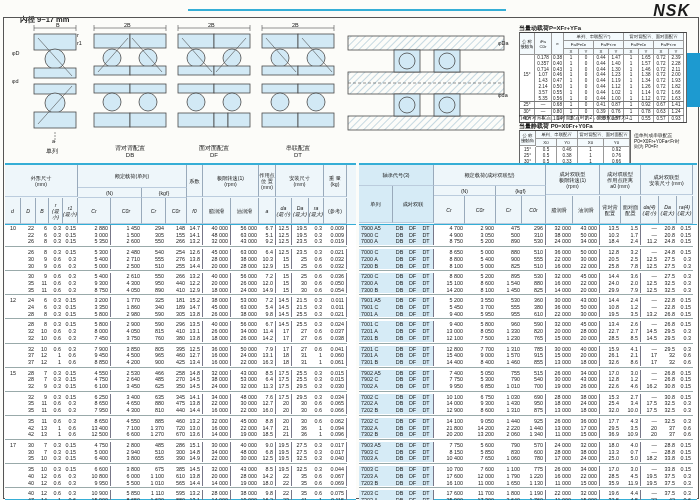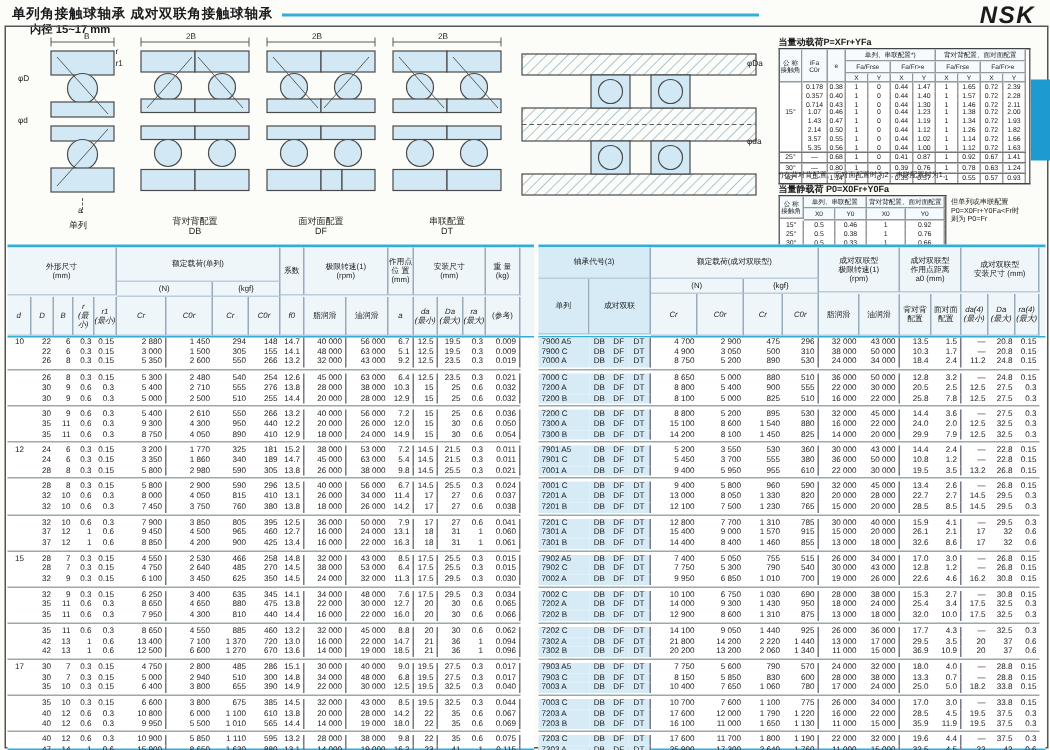--- a/index.html
+++ b/index.html
@@ -35,22 +35,21 @@
   .br{border-right:.5px solid #778}
   .des{background:#d6ebf6}
   .gsep{grid-column:1/-1;height:2px;border-top:.6px solid #9aa;margin-top:1px}
   svg .f{fill:#d2e9f5;stroke:#4a4a4a;stroke-width:.8}
   svg .ln{stroke:#4a4a4a;stroke-width:.6;fill:none}
 </style>
 </head>
 <body>
 
 <div id="page">
-  <div class="abs" id="title">单列角接触球轴承  成对双联角接触球轴承</div>
-  <div class="abs" id="subtitle">内径  15~17 mm</div>
+  <div class="abs" id="subtitle">内径  9~17 mm</div>
   <div class="abs" id="nsk">NSK</div>
   <div class="abs" id="toprule"></div>
   <div class="abs frame" style="left:3px;top:17px;width:694px;height:480px"></div>
   <div class="abs" id="sidetab"></div>
 
   <svg class="abs" style="left:6px;top:20px" width="505" height="126" viewBox="0 0 505 126">
     <defs>
       <pattern id="h1" width="5" height="5" patternUnits="userSpaceOnUse" patternTransform="rotate(45)">
         <line x1="0" y1="0" x2="0" y2="5" stroke="#8fb6c9" stroke-width="1"></line>
       </pattern>

